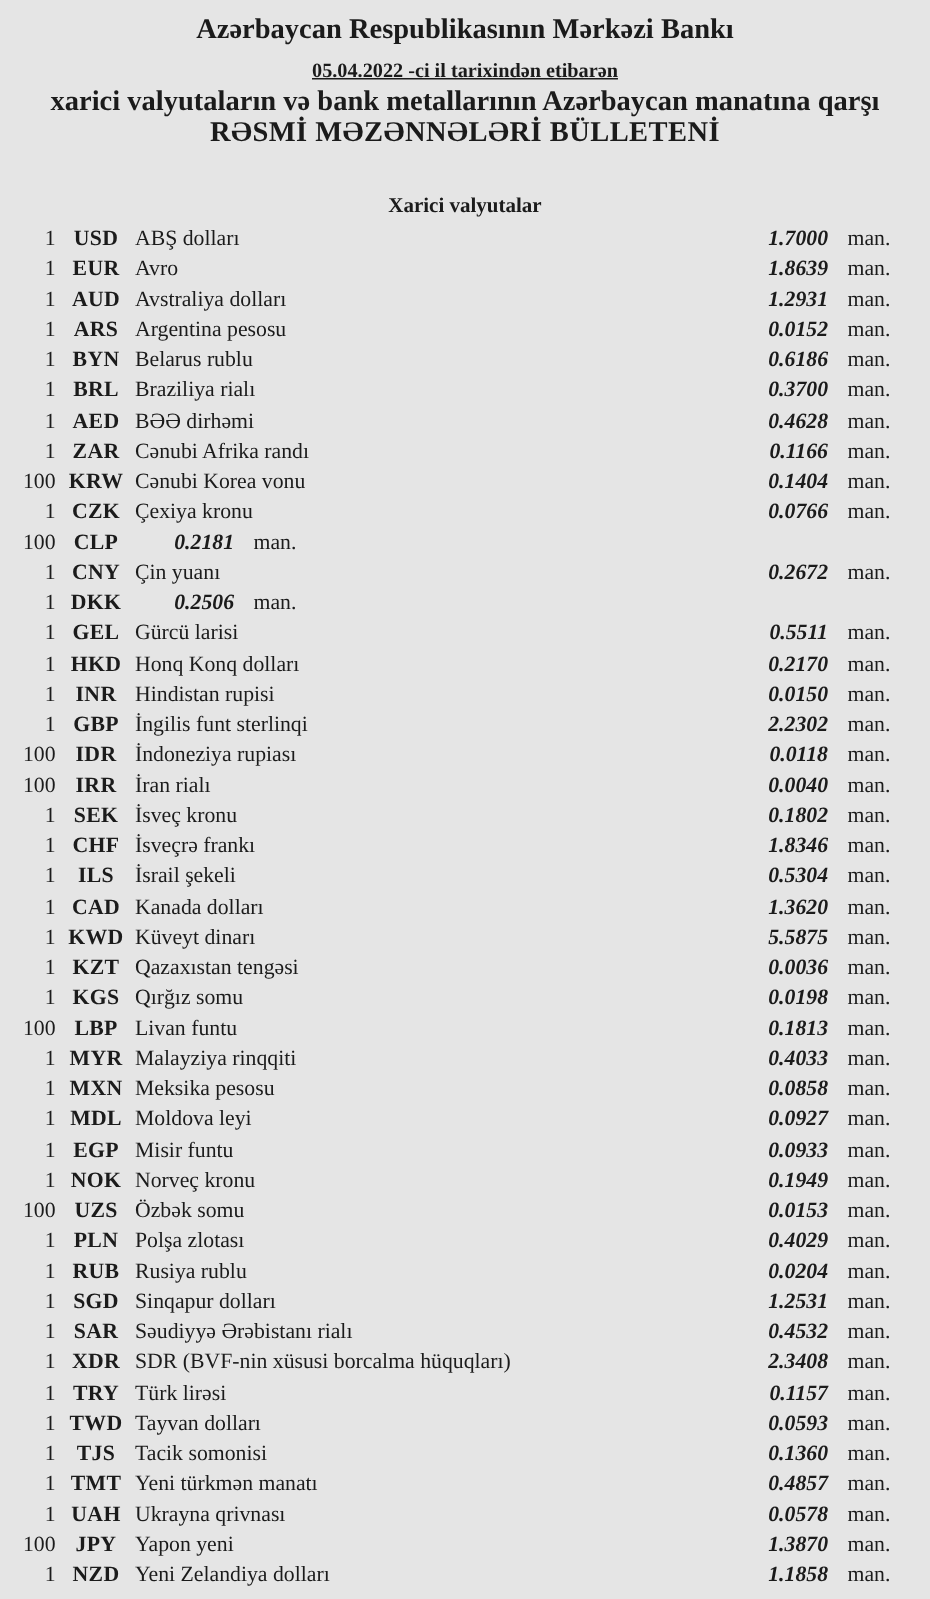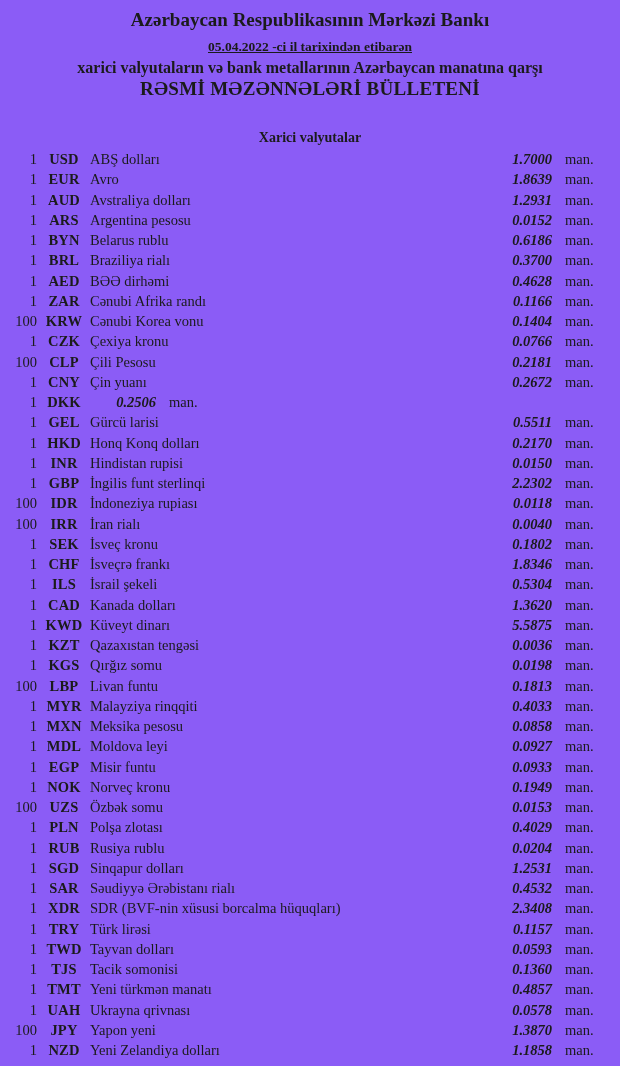--- a/index.html
+++ b/index.html
@@ -8,40 +8,40 @@
     width: 620px;
     height: 1066px;
     font-family: "Liberation Serif", serif;
     color: #1b1b1b;
     position: relative;
     overflow: hidden;
   }
   .page {
     position: absolute;
     inset: 0;
-    background: #8b5cf6;
+    background: #e5e5e5;
   }
   .header {
     padding-top: 7px;
     text-align: center;
   }
   .doc-title {
     font-size: 19px;
     font-weight: bold;
     line-height: 26px;
   }
   .date-line {
     font-size: 13.5px;
     font-weight: bold;
     line-height: 21px;
     margin-top: 3px;
     text-decoration: underline;
   }
   .subtitle-line {
-    font-size: 16px;
+    font-size: 19px;
     font-weight: bold;
     line-height: 21px;
   }
   .bulletin-line {
     font-size: 19px;
     font-weight: bold;
     line-height: 22px;
     letter-spacing: 0.3px;
   }
   .section-title {
@@ -175,21 +175,20 @@
       <div class="rate-row">
         <span class="qty">1</span>
         <span class="code">CZK</span>
         <span class="name">Çexiya kronu</span>
         <span class="rate">0.0766</span>
         <span class="unit">man.</span>
       </div>
       <div class="rate-row">
         <span class="qty">100</span>
         <span class="code">CLP</span>
-        <span class="name">Çili Pesosu</span>
         <span class="rate">0.2181</span>
         <span class="unit">man.</span>
       </div>
       <div class="rate-row">
         <span class="qty">1</span>
         <span class="code">CNY</span>
         <span class="name">Çin yuanı</span>
         <span class="rate">0.2672</span>
         <span class="unit">man.</span>
       </div>

